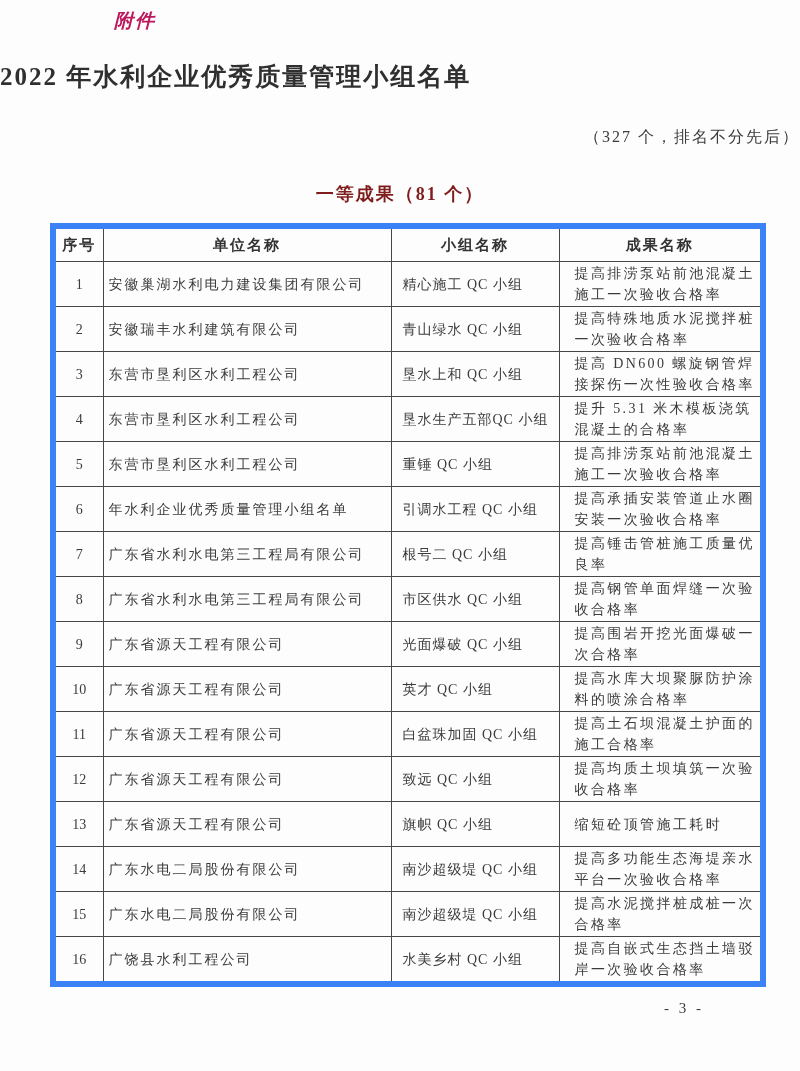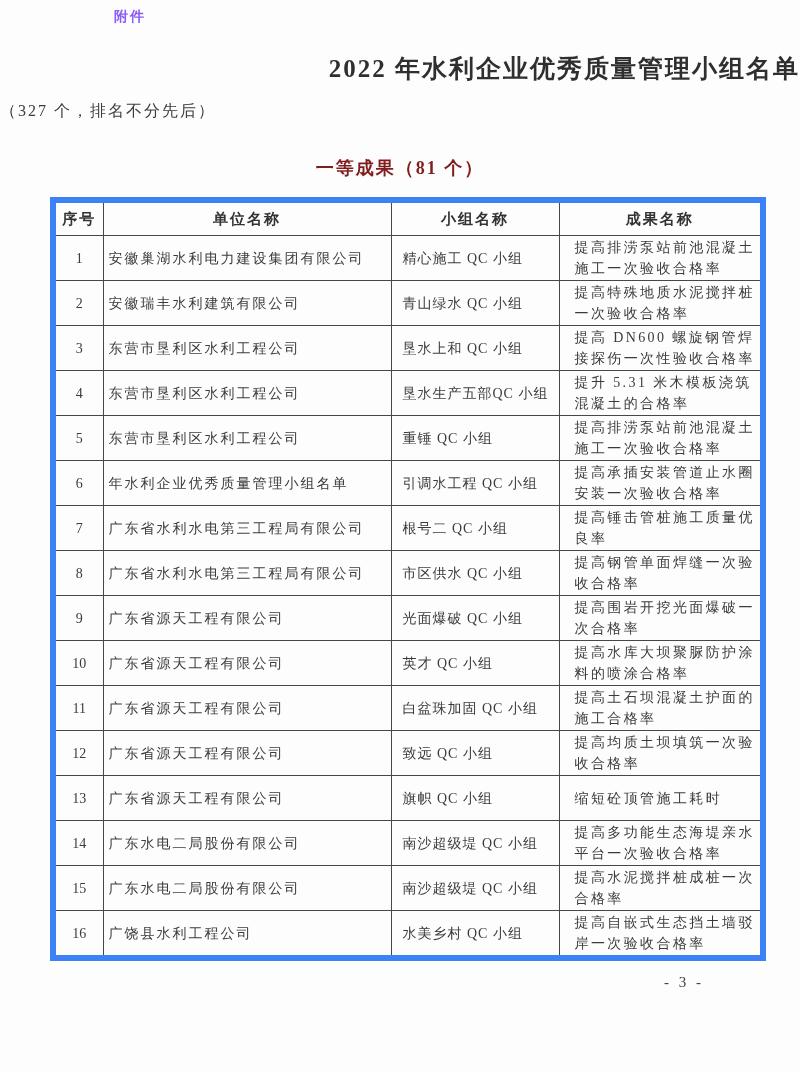--- a/index.html
+++ b/index.html
@@ -14,36 +14,37 @@
     height: 1071px;
     margin: 0 auto;
     background: #fdfdfd;
     color: #383838;
     overflow: hidden;
     box-sizing: border-box;
     padding-top: 8px;
   }
   .attachment {
     margin-left: 114px;
-    font-size: 14px;
-    font-weight: bold;
-    letter-spacing: 2px;
-    color: #8b5cf6;
+    font-size: 19px;
+    font-weight: bold;
+    letter-spacing: 2px;
+    color: #be185d;
+    font-style: italic;
   }
   .title {
     margin: 26px 0 0 0;
+    text-align: left;
+    font-size: 25px;
+    font-weight: bold;
+    letter-spacing: 2px;
+    color: #2f2f2f;
+  }
+  .subtitle {
+    margin-top: 34px;
     text-align: right;
-    font-size: 25px;
-    font-weight: bold;
-    letter-spacing: 2px;
-    color: #2f2f2f;
-  }
-  .subtitle {
-    margin-top: 16px;
-    text-align: left;
     font-size: 16px;
     letter-spacing: 2px;
     color: #3c3c3c;
   }
   .section-heading {
     margin-top: 34px;
     text-align: center;
     font-size: 18px;
     font-weight: bold;
     letter-spacing: 2px;

